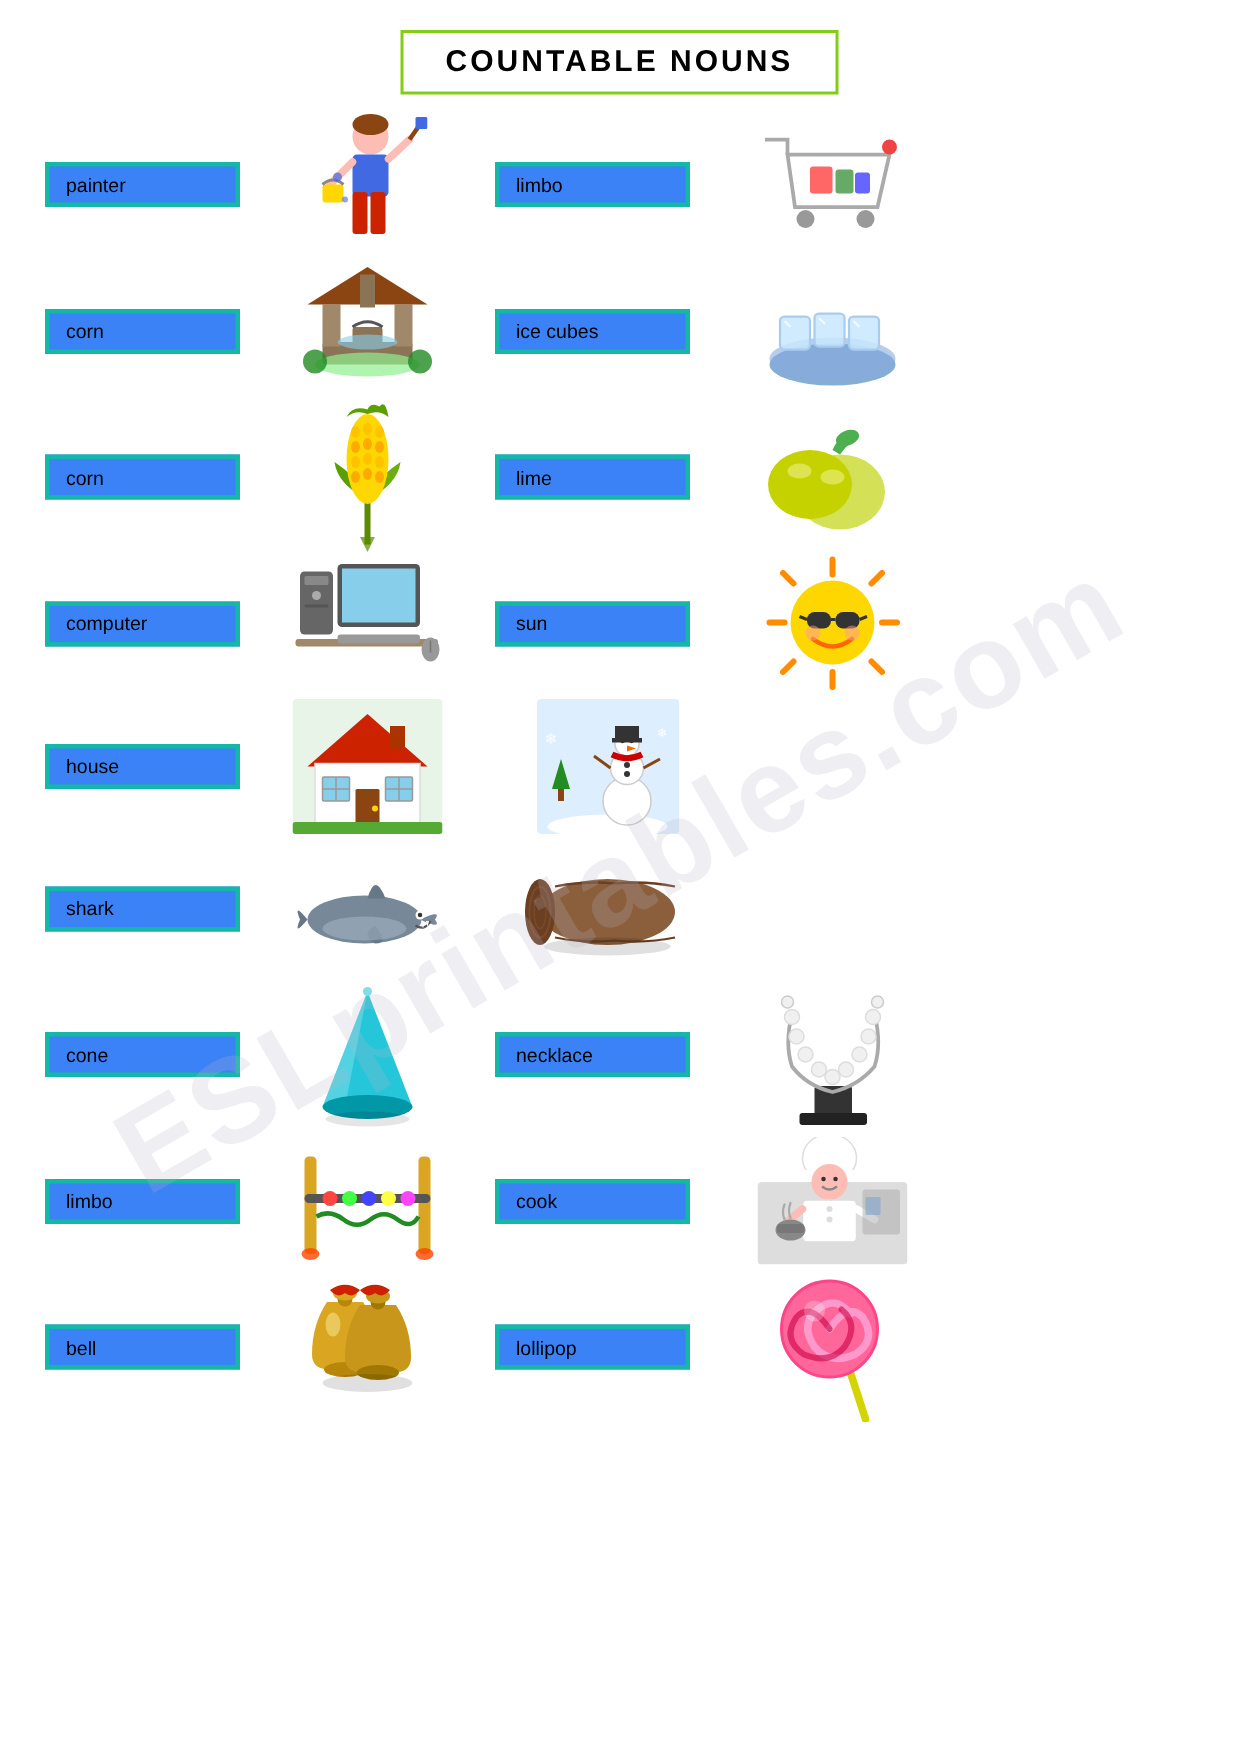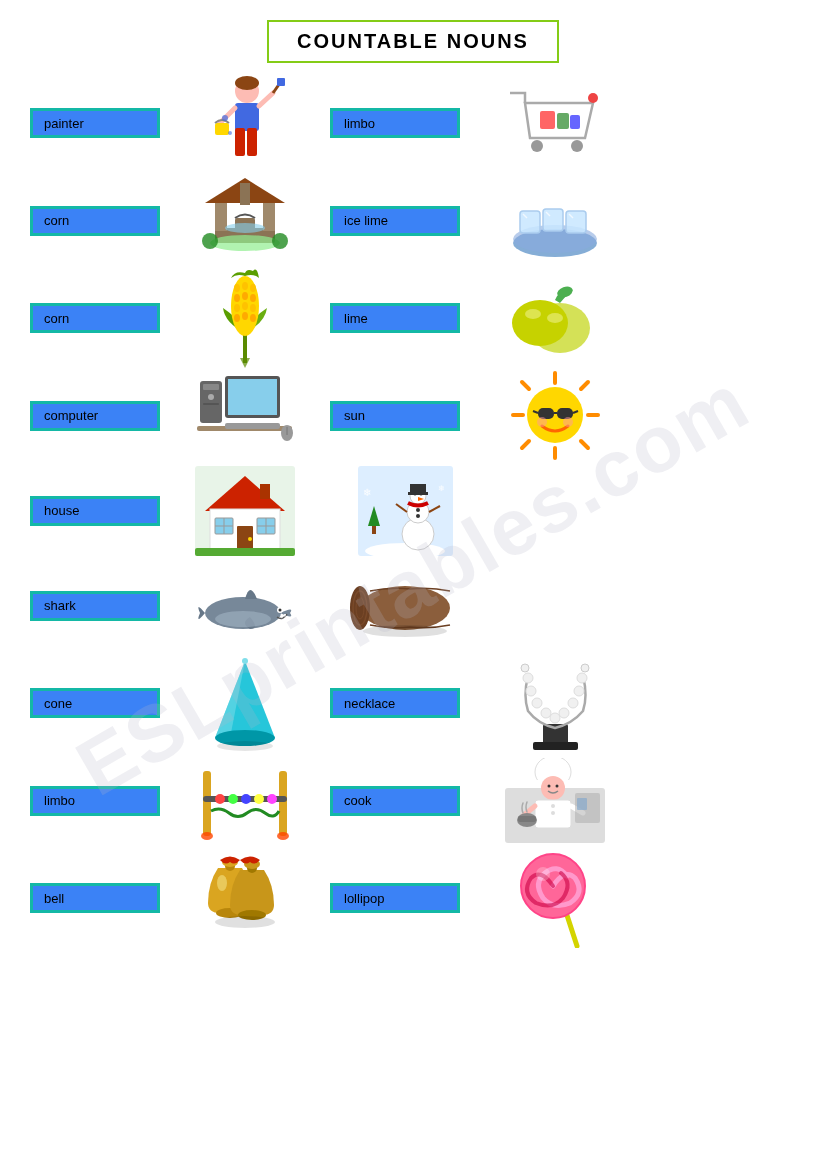--- a/index.html
+++ b/index.html
@@ -176,21 +176,21 @@
 
           <ellipse cx="45" cy="70" rx="35" ry="8" fill="#90EE90" opacity="0.7"></ellipse>
 
           <ellipse cx="45" cy="55" rx="20" ry="5" fill="#87CEEB" opacity="0.6"></ellipse>
 
           <circle cx="10" cy="68" r="8" fill="#228B22" opacity="0.8"></circle>
           <circle cx="80" cy="68" r="8" fill="#228B22" opacity="0.8"></circle>
         </svg>
       </div>
       <div class="col-label-right">
-        <div class="label-input">ice lime</div>
+        <div class="label-input">ice cubes</div>
       </div>
       <div class="col-img-right">
         <svg width="100" height="80" viewBox="0 0 100 80">
 
           <ellipse cx="50" cy="62" rx="42" ry="14" fill="#6699CC" opacity="0.8"></ellipse>
           <ellipse cx="50" cy="58" rx="42" ry="14" fill="#88AADD" opacity="0.6"></ellipse>
 
           <rect x="15" y="30" width="20" height="22" rx="3" fill="rgba(200,230,255,0.85)" stroke="#aaccee" stroke-width="1.5"></rect>
           <rect x="38" y="28" width="20" height="22" rx="3" fill="rgba(200,230,255,0.85)" stroke="#aaccee" stroke-width="1.5"></rect>
           <rect x="61" y="30" width="20" height="22" rx="3" fill="rgba(200,230,255,0.85)" stroke="#aaccee" stroke-width="1.5"></rect>

